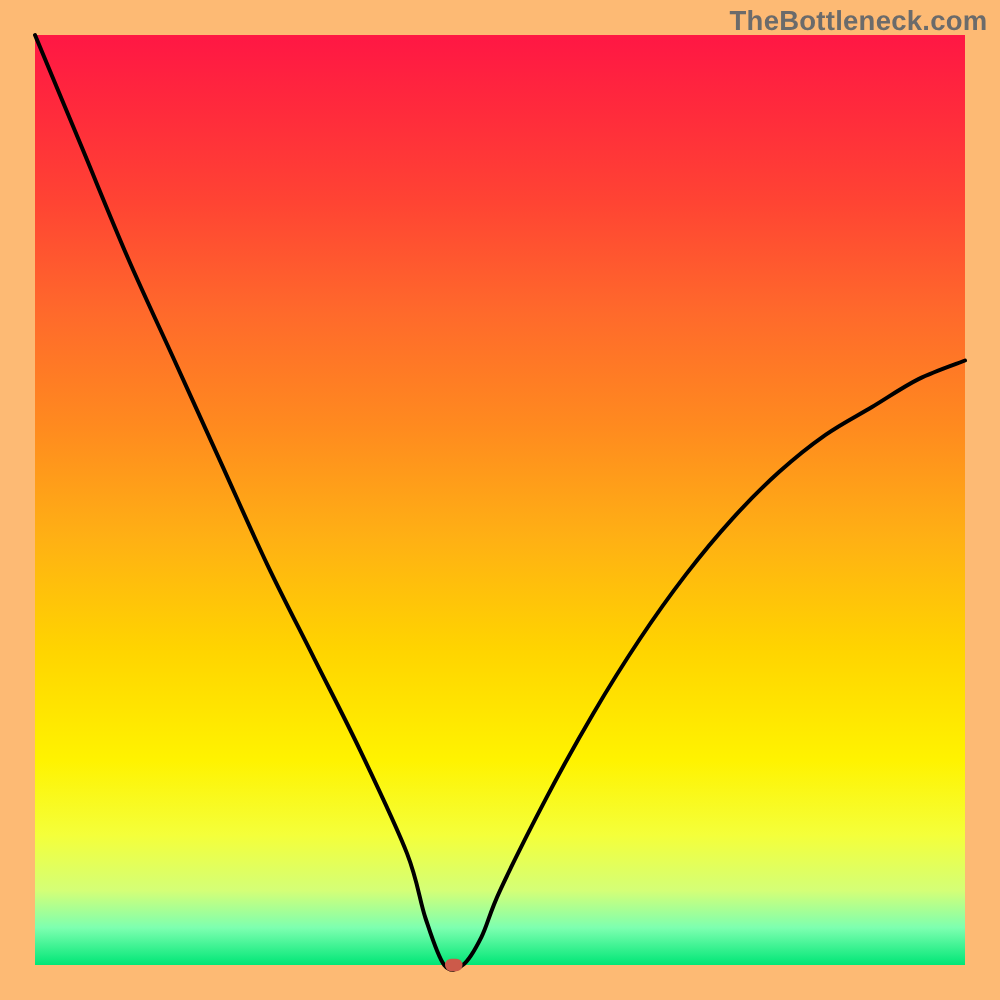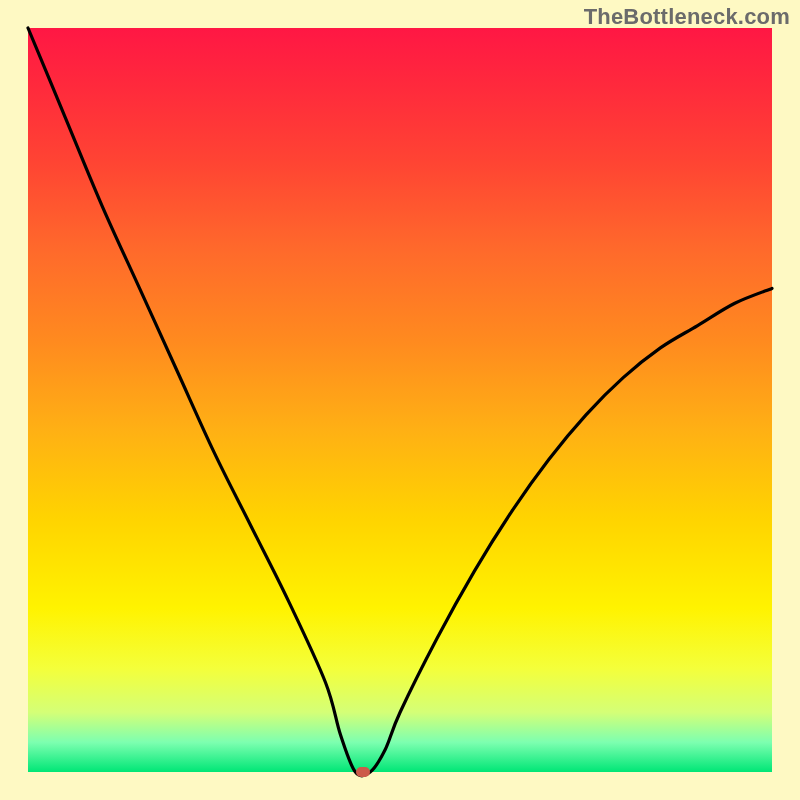--- a/index.html
+++ b/index.html
@@ -10,21 +10,21 @@
     background: #000;
     font-family: Arial, Helvetica, sans-serif;
     overflow: hidden;
   }
   .frame {
     position: absolute;
     left: 0;
     top: 0;
     width: 800px;
     height: 800px;
-    background: #fef9c3;
+    background: #fdba74;
   }
   .plot-area {
     position: absolute;
     left: 28px;
     top: 28px;
     width: 744px;
     height: 744px;
     background: linear-gradient(to bottom,
       #ff1744 0%,
       #ff2a3c 8%,

